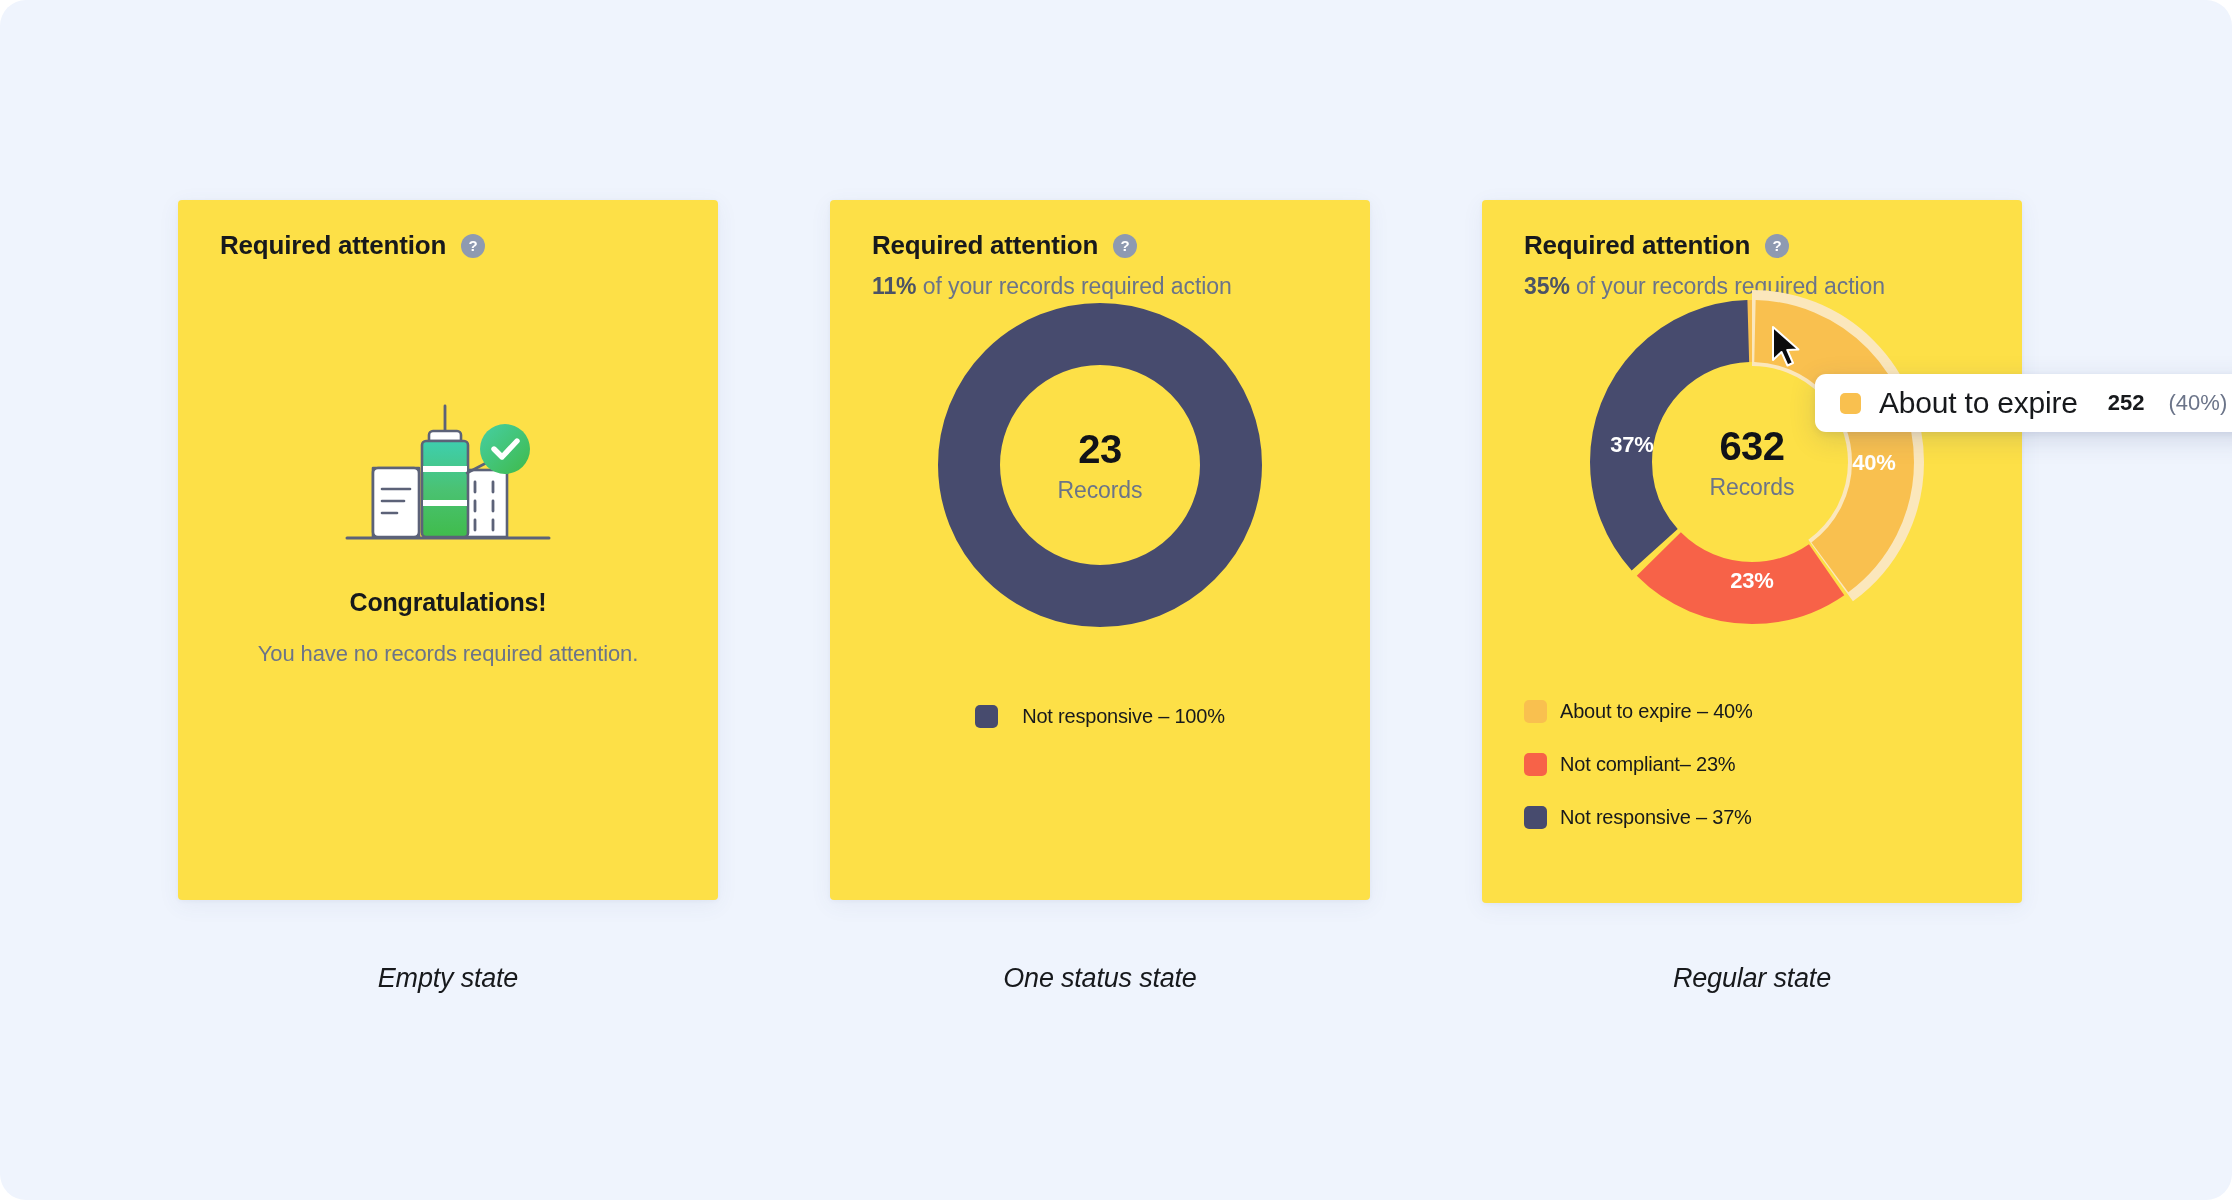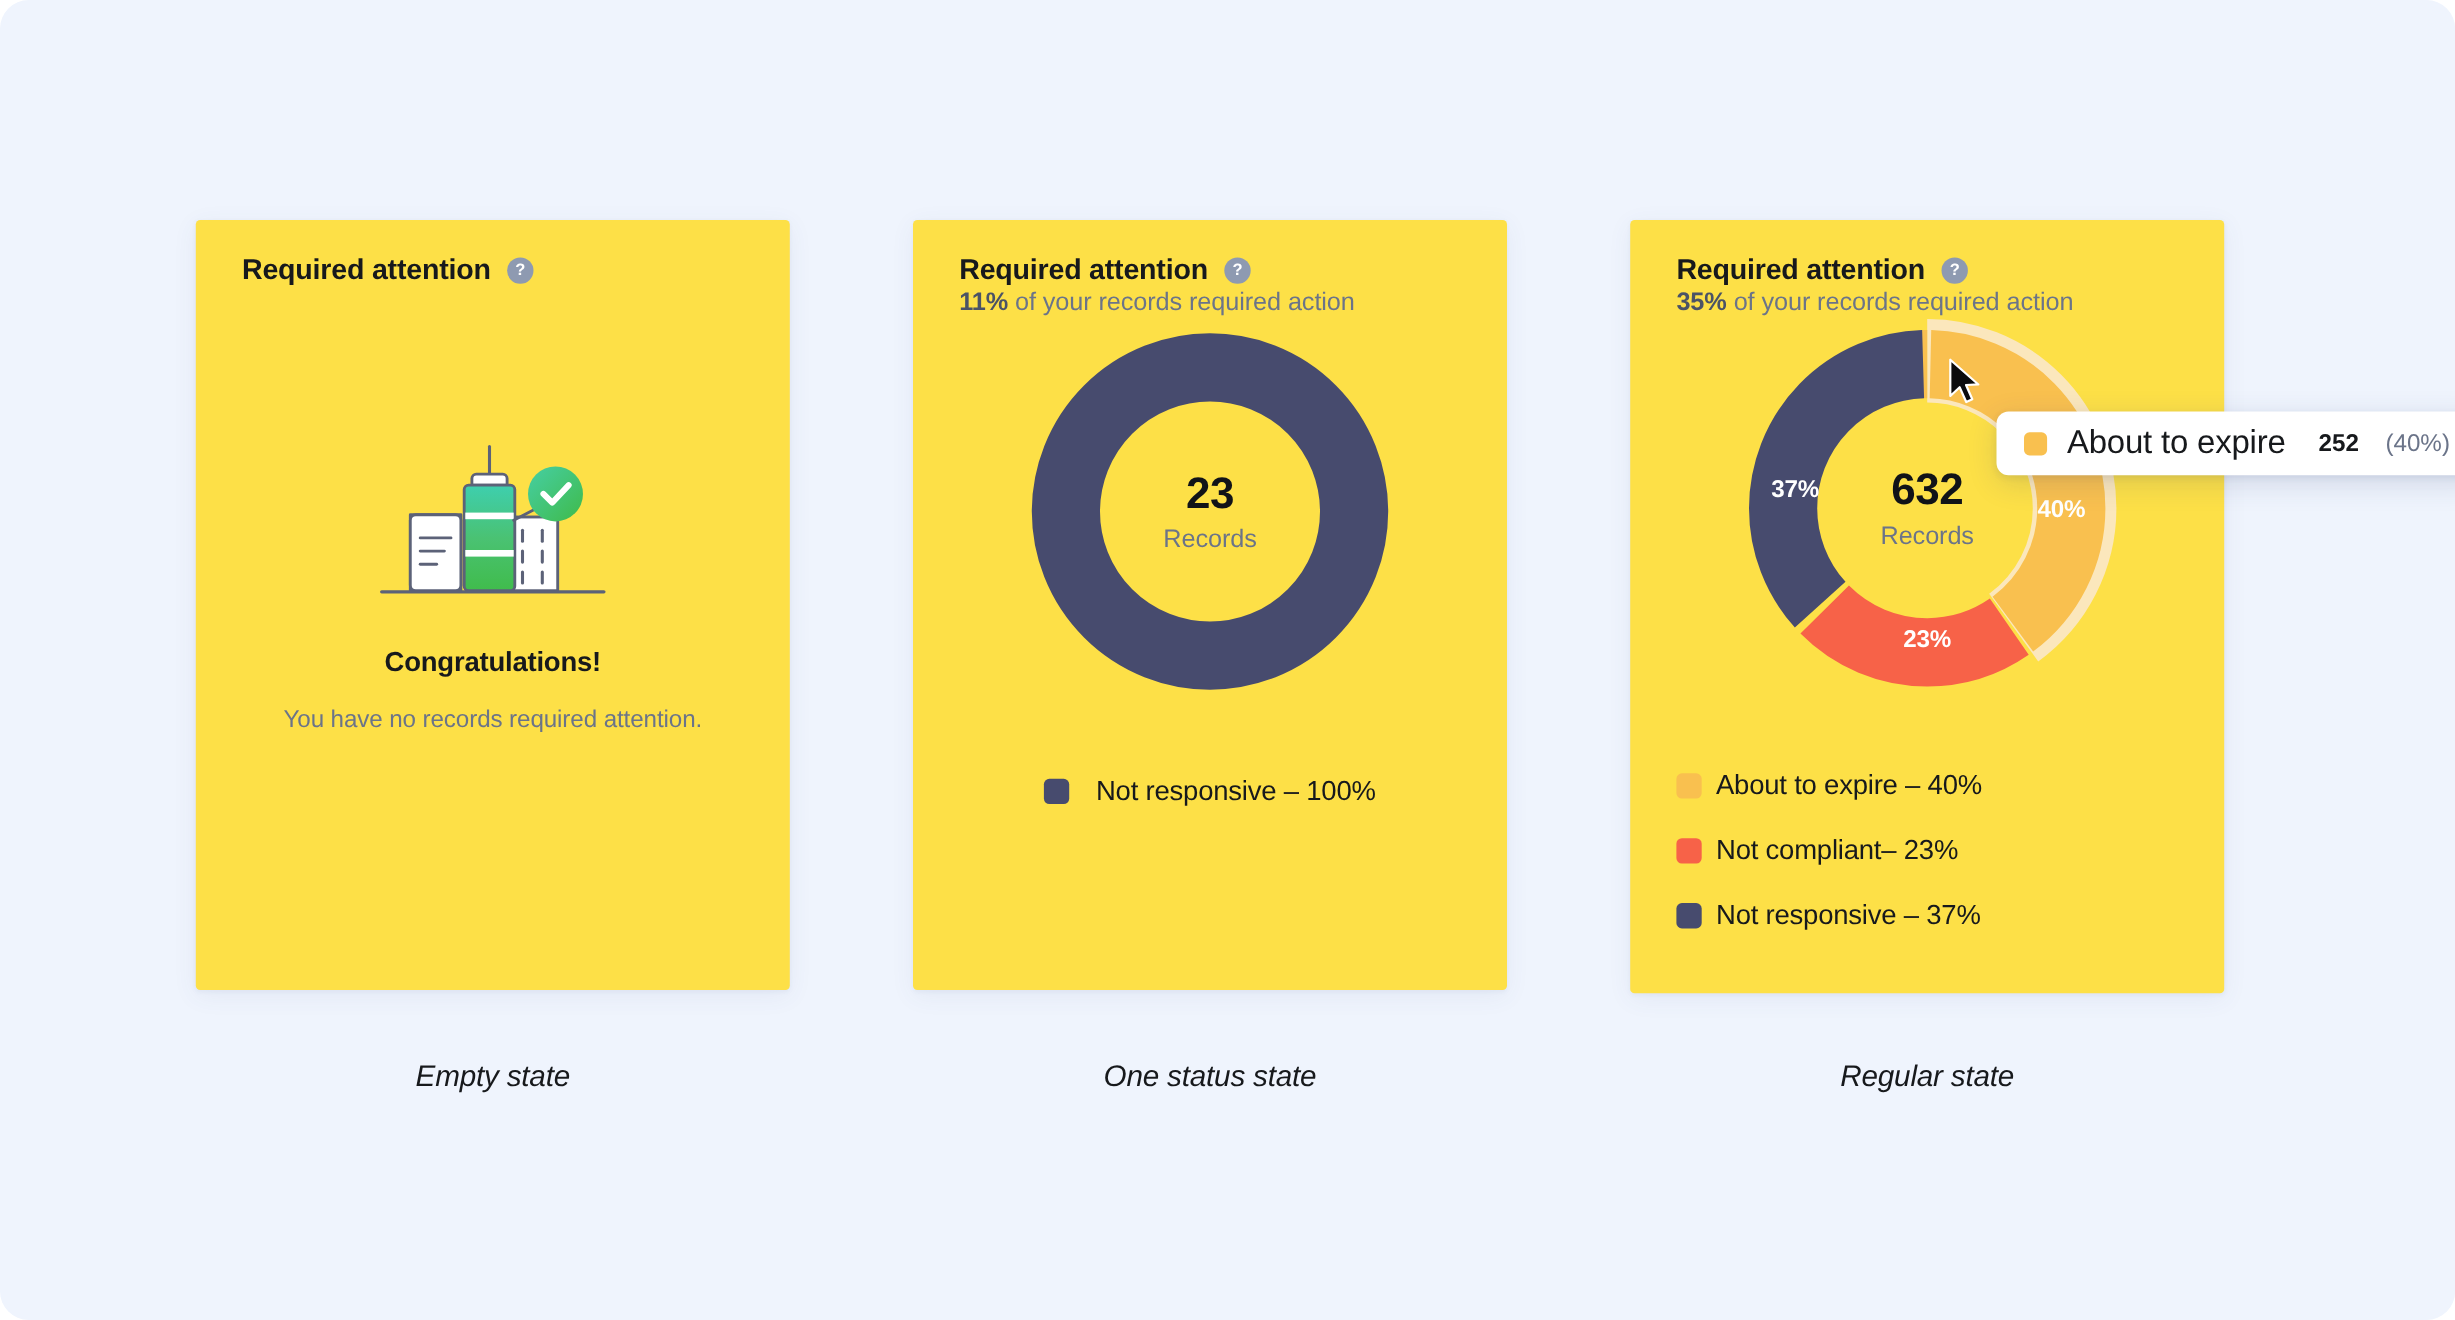--- a/index.html
+++ b/index.html
@@ -70,20 +70,21 @@
     align-items: center;
     justify-content: center;
     color: #ffffff;
     font-size: 15px;
     font-weight: 700;
     line-height: 1;
     flex: none;
     cursor: pointer;
   }
   .card-subtitle {
+    margin-top: 12px;
     font-size: 23px;
     color: #6b7489;
     letter-spacing: -0.1px;
     white-space: nowrap;
   }
   .card-subtitle b {
     color: #4b5366;
     font-weight: 700;
   }
 
@@ -175,21 +176,21 @@
     cursor: pointer;
   }
   .legend-row:last-child { margin-bottom: 0; }
   .legend-swatch {
     width: 23px;
     height: 23px;
     border-radius: 5px;
     flex: none;
   }
   .legend-label {
-    font-size: 25px;
+    font-size: 20px;
     color: #17191c;
     letter-spacing: -0.2px;
     white-space: nowrap;
   }
   .legend--one .legend-row { gap: 24px; }
   .legend--one { left: 0; right: 0; }
   .legend--one .legend-row { justify-content: center; }
 
   
   .tooltip {

